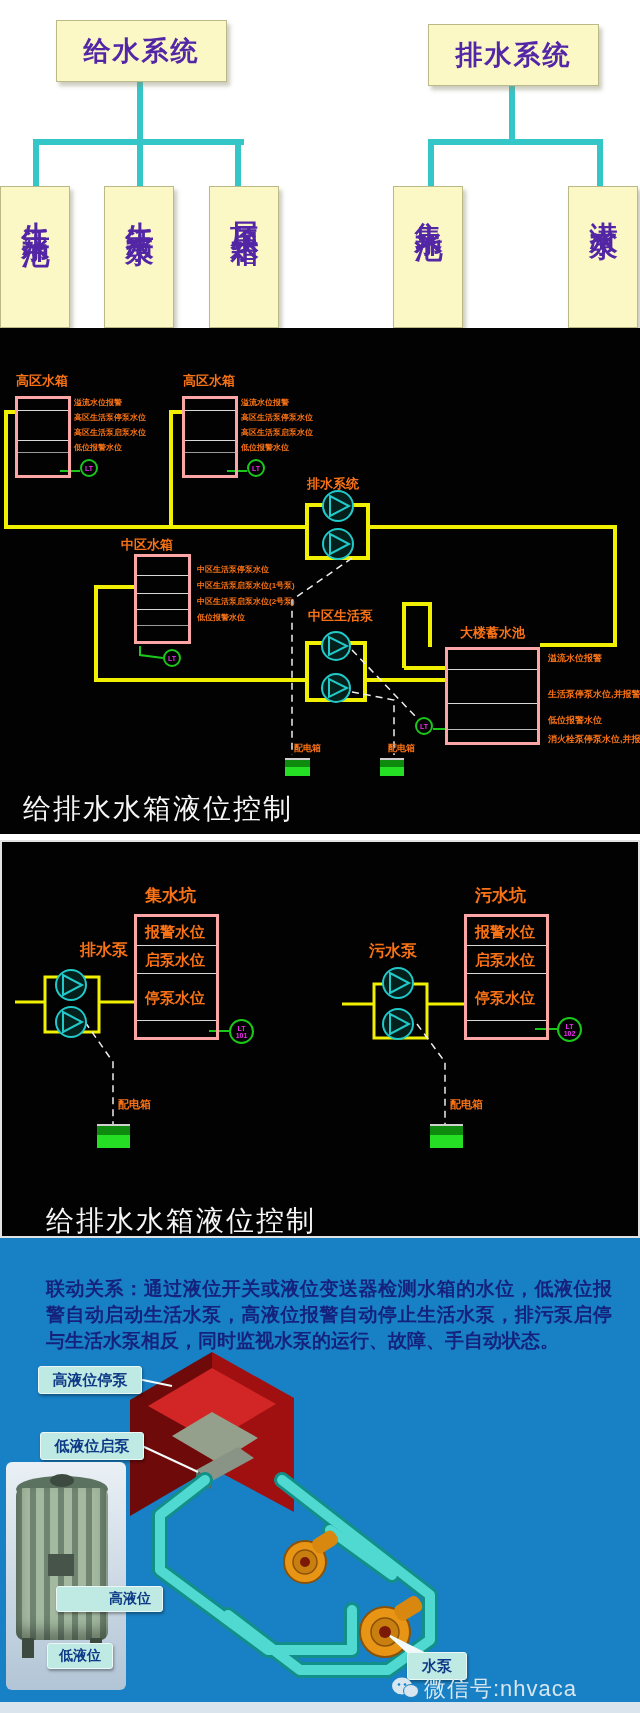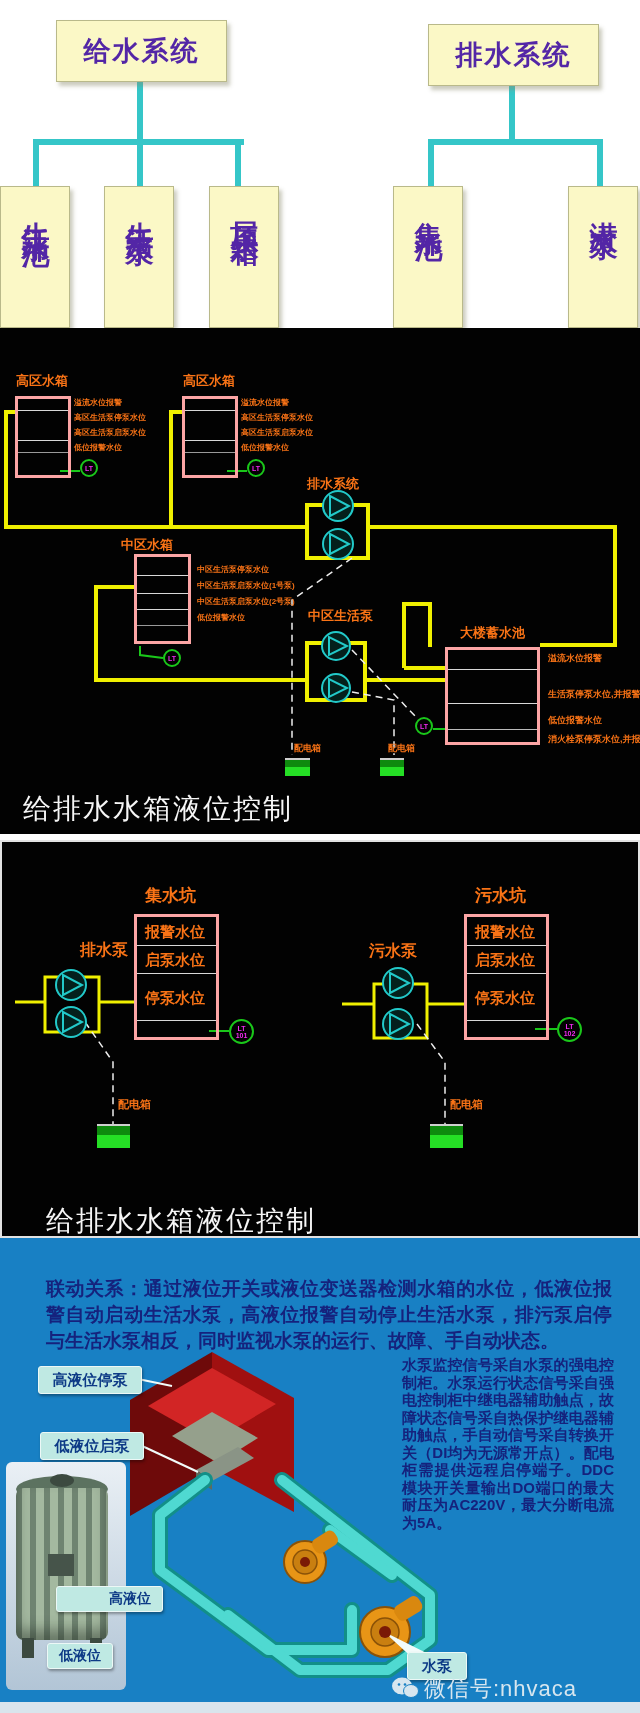--- a/index.html
+++ b/index.html
@@ -289,21 +289,20 @@
         <path d="M138,141 L172,148" fill="none"></path>
         <path d="M140,207 L198,234" fill="none"></path>
         <polygon points="57,352 57,364 42,330"></polygon>
         <polygon points="48,410 48,421 35,390"></polygon>
         <polygon points="412,418 422,414 390,398"></polygon>
       </g>
     </svg>
 
     <div class="abs bluetext" style="left:46px;top:38px;width:566px;font-size:19px;line-height:26px;text-align:justify;">联动关系：通过液位开关或液位变送器检测水箱的水位，低液位报警自动启动生活水泵，高液位报警自动停止生活水泵，排污泵启停与生活水泵相反，同时监视水泵的运行、故障、手自动状态。</div>
 
-    <div class="abs bluetext" style="left:402px;top:118px;width:212px;font-size:15px;line-height:17.5px;text-align:justify;">水泵监控信号采自水泵的强电控制柜。水泵运行状态信号采自强电控制柜中继电器辅助触点，故障状态信号采自热保护继电器辅助触点，手自动信号采自转换开关（DI均为无源常开点）。配电柜需提供远程启停端子。DDC模块开关量输出DO端口的最大耐压为AC220V，最大分断电流为5A。</div>
 
     <div class="abs callout" style="left:38px;top:128px;width:102px;height:26px;font-size:15px;">
       <span>高液位停泵</span>
     </div>
     <div class="abs callout" style="left:40px;top:194px;width:102px;height:26px;font-size:15px;">
       <span>低液位启泵</span>
     </div>
 
     <div class="abs" style="left:6px;top:224px;width:120px;height:228px;border-radius:6px;background:linear-gradient(#eaf0f5,#b2c5d6);overflow:hidden;">
       <div class="abs" style="left:10px;top:14px;width:92px;height:26px;border-radius:50%;background:#5c7260;"></div>

